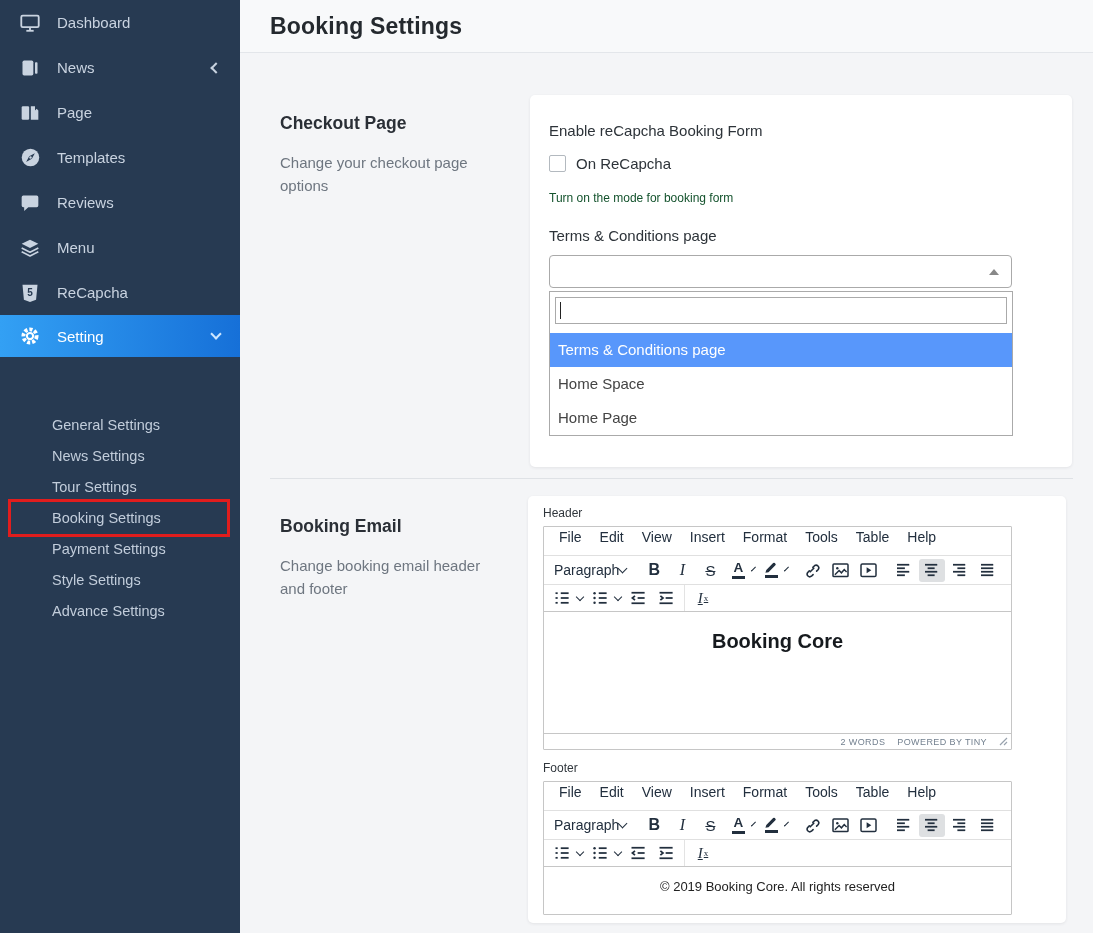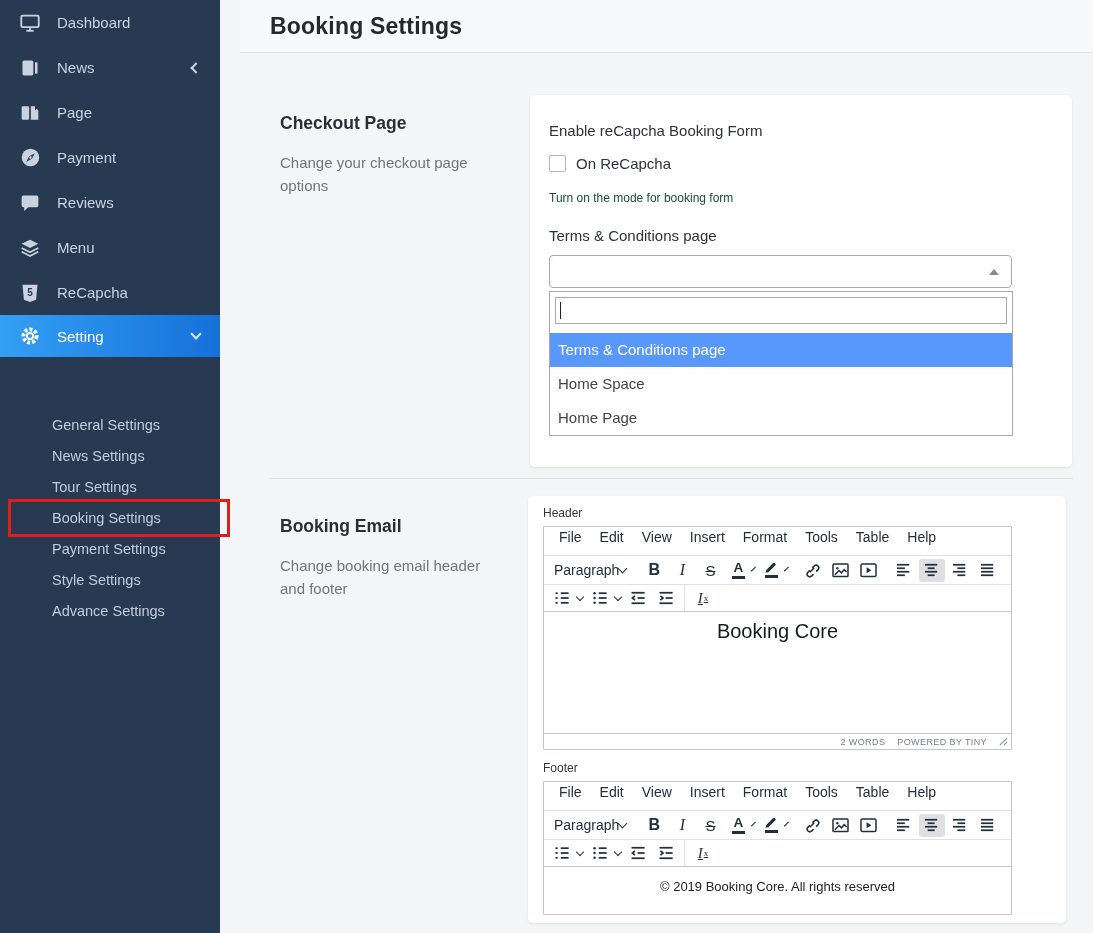--- a/index.html
+++ b/index.html
@@ -4,21 +4,21 @@
 <style>
   * { margin:0; padding:0; box-sizing:border-box; }
   html,body { width:1093px; height:933px; }
   body {
     position:relative; overflow:hidden;
     font-family:"Liberation Sans", sans-serif;
     background:#f4f5f7; color:#212529;
   }
   
   .sidebar {
-    position:absolute; left:0; top:0; width:220px; height:933px;
+    position:absolute; left:0; top:0; width:240px; height:933px;
     background:#273a52; z-index:5;
   }
   .nav-item {
     height:45px; display:flex; align-items:center; padding:0 18px;
     cursor:pointer;
   }
   .nav-item .ico { width:24px; height:24px; flex:none; display:flex; align-items:center; justify-content:center; }
   .nav-item .lbl { margin-left:15px; font-size:15px; color:#c9d3e0; flex:1; }
   .nav-item.active {
     height:42px;
@@ -108,21 +108,21 @@
   .chev-mini { width:6px; height:6px; border-right:1.5px solid #222f3e; border-bottom:1.5px solid #222f3e; transform:rotate(45deg); margin:-2px 3px 0 1px; cursor:pointer; }
   .glyph-b { font-weight:700; font-size:16px; }
   .glyph-i { font-family:"Liberation Serif",serif; font-style:italic; font-size:16px; }
   .glyph-s { font-size:15px; text-decoration:line-through; }
   .stack { display:flex; flex-direction:column; align-items:center; line-height:1; }
   .stack .letterA { font-size:13.5px; font-weight:700; }
   .colorbar { width:13px; height:3px; background:#222f3e; margin-top:1px; }
   .clearfmt { font-family:"Liberation Serif",serif; font-style:italic; font-size:15px; text-decoration:underline; }
   .clearfmt sub { font-size:9px; font-style:normal; text-decoration:none; margin-left:1px; }
   .mce-content { border-top:1px solid #c6c6c6; background:#fff; overflow:hidden; }
-  .content-header { height:122px; text-align:center; padding-top:8px; font-size:20px; font-weight:400; color:#161a1e; }
+  .content-header { height:122px; text-align:center; padding-top:18px; font-size:20px; font-weight:700; color:#161a1e; }
   .content-footer { height:48px; text-align:center; padding-top:12px; font-size:13px; color:#222; }
   .mce-statusbar {
     height:16px; border-top:1px solid #c6c6c6; display:flex; align-items:center;
     justify-content:flex-end; padding-right:3px; gap:12px;
   }
   .mce-statusbar span { font-size:9px; color:#73808f; letter-spacing:.4px; }
   .footer-block { margin-top:11px; }
   svg.tmce { display:block; }
 </style>
 </head>
@@ -159,21 +159,21 @@
     <span class="lbl">Page</span>
   </div>
   <div class="nav-item">
     <span class="ico">
       <svg width="21" height="21" viewBox="0 0 24 24">
           <circle cx="12" cy="12" r="10" fill="#c9d3e0"></circle>
           <path d="M7 17 L10.5 10.5 L17 7 L13.5 13.5 Z" fill="#273a52"></path>
           <circle cx="12" cy="12" r="1.4" fill="#c9d3e0"></circle>
         </svg>
     </span>
-    <span class="lbl">Payment</span>
+    <span class="lbl">Templates</span>
   </div>
   <div class="nav-item">
     <span class="ico">
       <svg width="20" height="20" viewBox="0 0 24 24" fill="#c9d3e0">
           <path d="M4 3 h16 a2 2 0 0 1 2 2 v10 a2 2 0 0 1 -2 2 h-10 l-5 4.5 v-4.5 h-1 a2 2 0 0 1 -2 -2 V5 a2 2 0 0 1 2 -2 z"></path>
         </svg>
     </span>
     <span class="lbl">Reviews</span>
   </div>
   <div class="nav-item">

